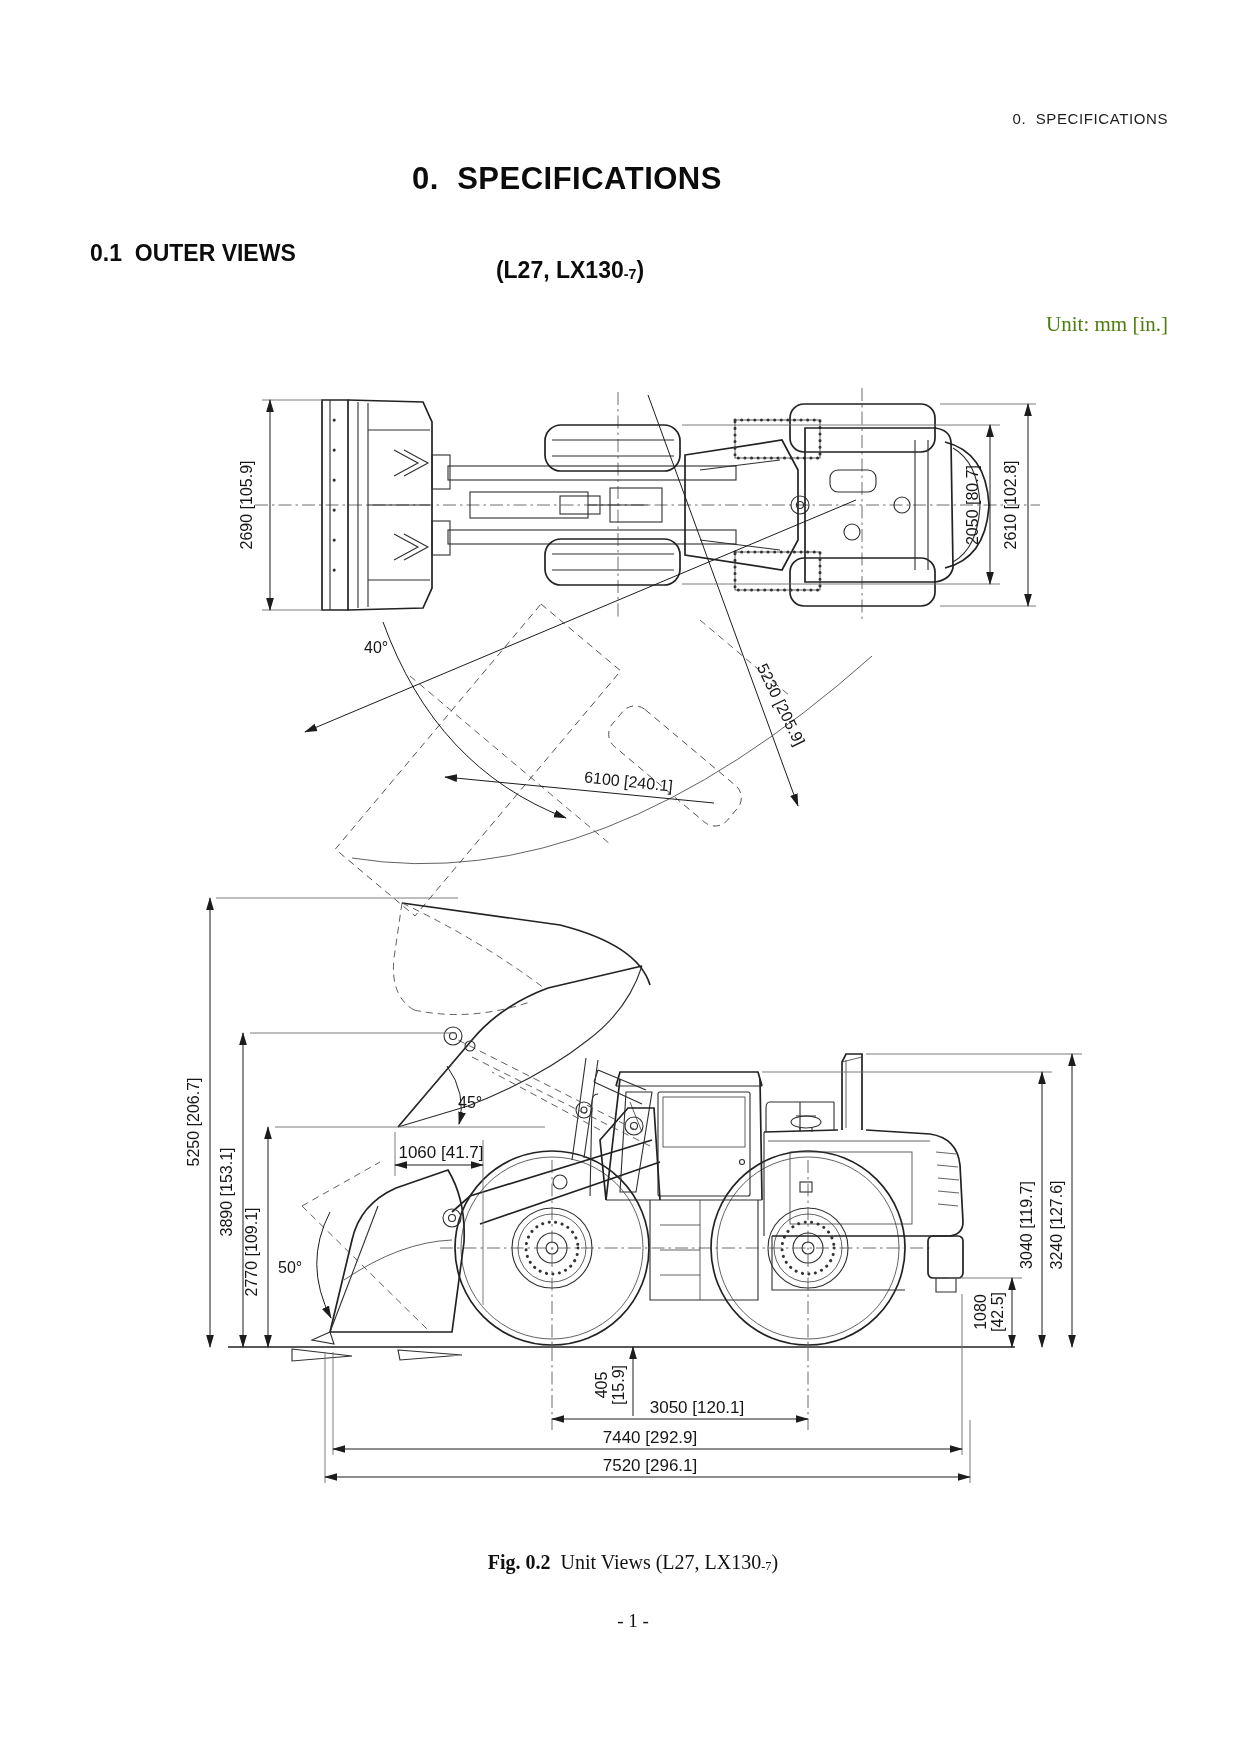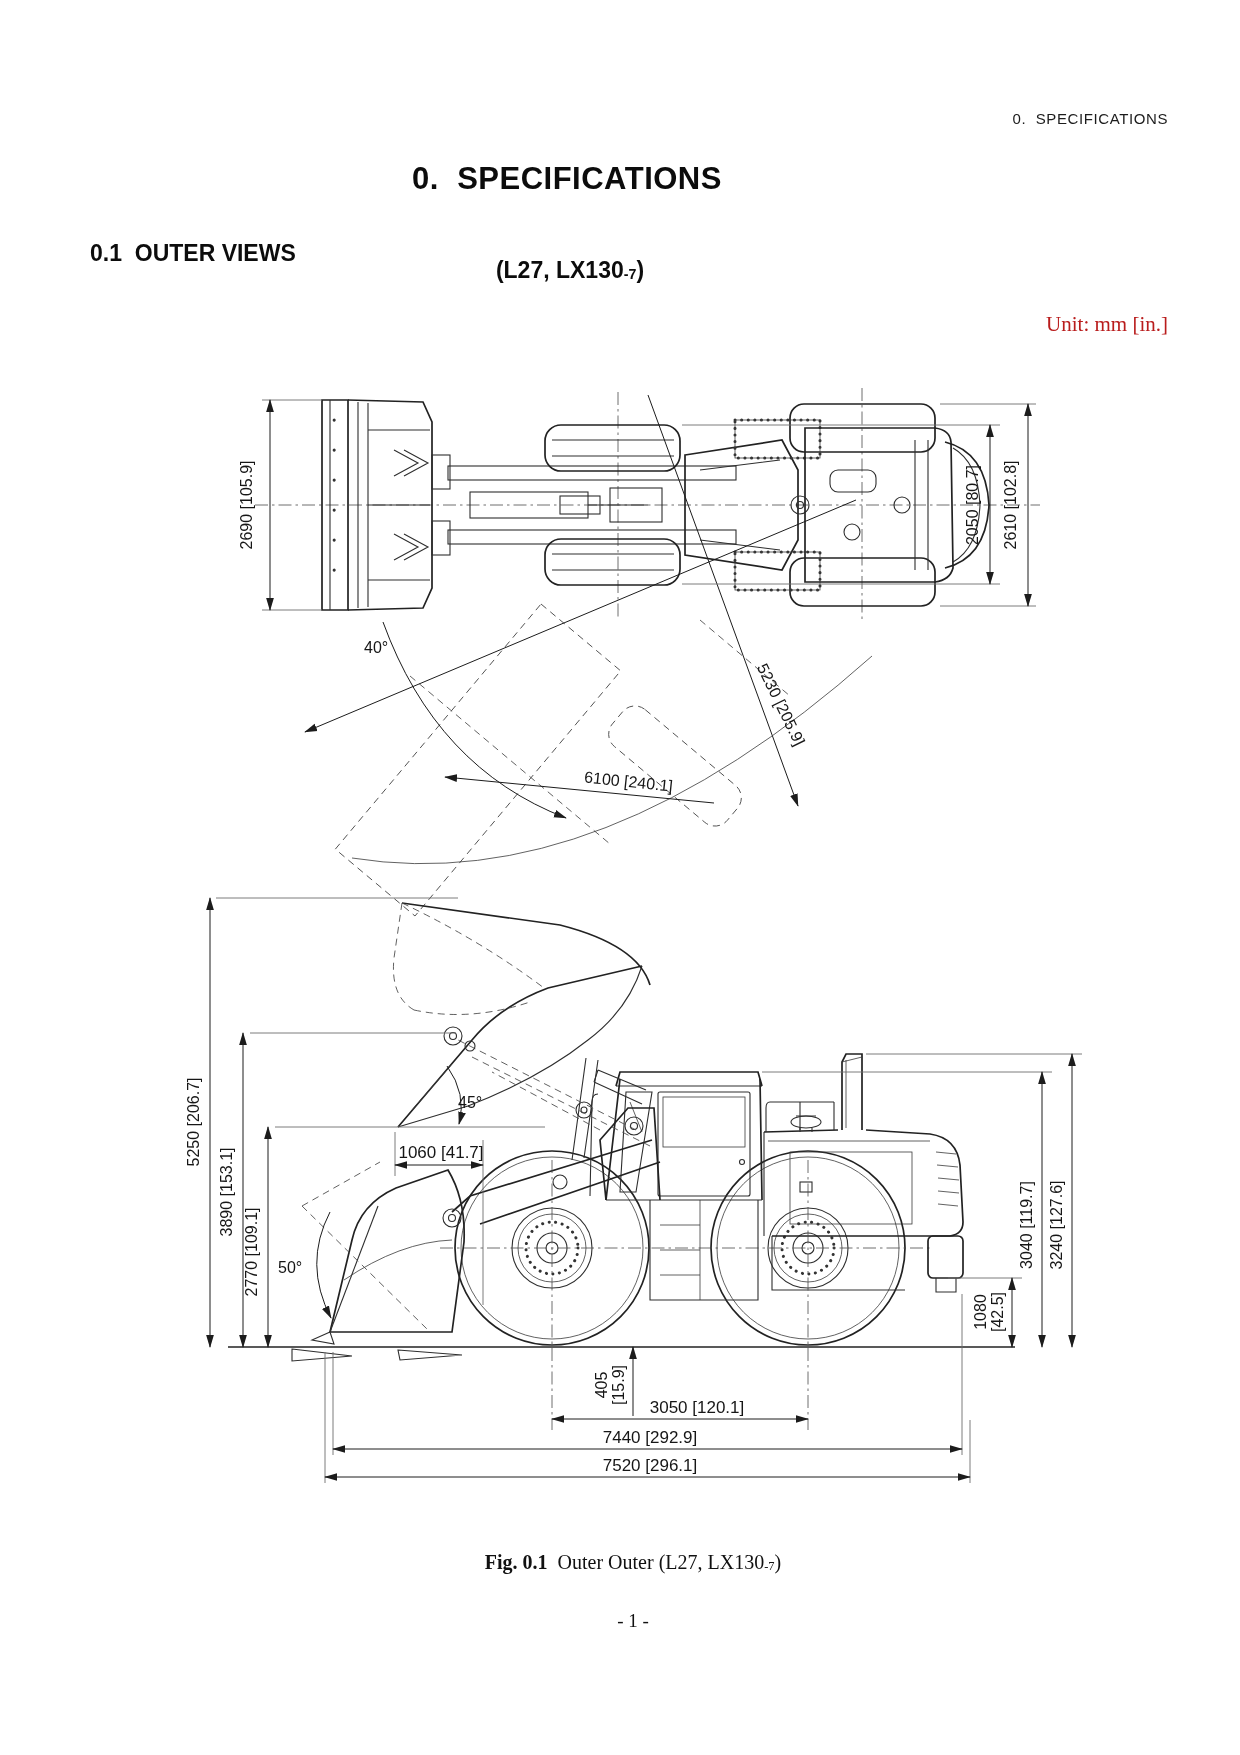--- a/index.html
+++ b/index.html
@@ -23,21 +23,21 @@
   }
   .model-heading{
     position:absolute;top:257px;left:570px;transform:translateX(-50%);
     font-size:23px;font-weight:bold;color:#0c0c0c;text-align:center;
   }
   .model-heading .sub, .fig-caption .sub{
     font-size:0.62em;position:relative;top:1px;
   }
   .unit-note{
     position:absolute;top:312px;right:72px;
-    font-family:"Liberation Serif",serif;font-size:21px;color:#b91c1c;
+    font-family:"Liberation Serif",serif;font-size:21px;color:#4d7c0f;
   }
   .fig-caption{
     position:absolute;top:1551px;left:633px;transform:translateX(-50%);
     font-family:"Liberation Serif",serif;font-size:20px;color:#111;white-space:pre;
   }
   .fig-caption b{font-weight:bold;}
   .page-number{
     position:absolute;top:1610px;left:633px;transform:translateX(-50%);
     font-family:"Liberation Serif",serif;font-size:19px;color:#111;
   }
@@ -298,16 +298,16 @@
       <text x="986" y="1312" text-anchor="middle" transform="rotate(-90 986 1312)">1080</text>
       <text x="1003" y="1312" text-anchor="middle" transform="rotate(-90 1003 1312)">[42.5]</text>
       <text x="607" y="1385" text-anchor="middle" transform="rotate(-90 607 1385)">405</text>
       <text x="624" y="1385" text-anchor="middle" transform="rotate(-90 624 1385)">[15.9]</text>
       <text x="697" y="1413" text-anchor="middle" class="big">3050 [120.1]</text>
       <text x="650" y="1443" text-anchor="middle" class="big">7440 [292.9]</text>
       <text x="650" y="1471" text-anchor="middle" class="big">7520 [296.1]</text>
     </g>
   </svg>
 
-  <div class="fig-caption"><b>Fig. 0.1</b><span>  Outer Outer (L27, LX130</span><span class="sub">-7</span><span>)</span></div>
+  <div class="fig-caption"><b>Fig. 0.2</b><span>  Unit Views (L27, LX130</span><span class="sub">-7</span><span>)</span></div>
   <div class="page-number">- 1 -</div>
 
 </div>
 
 </body></html>

